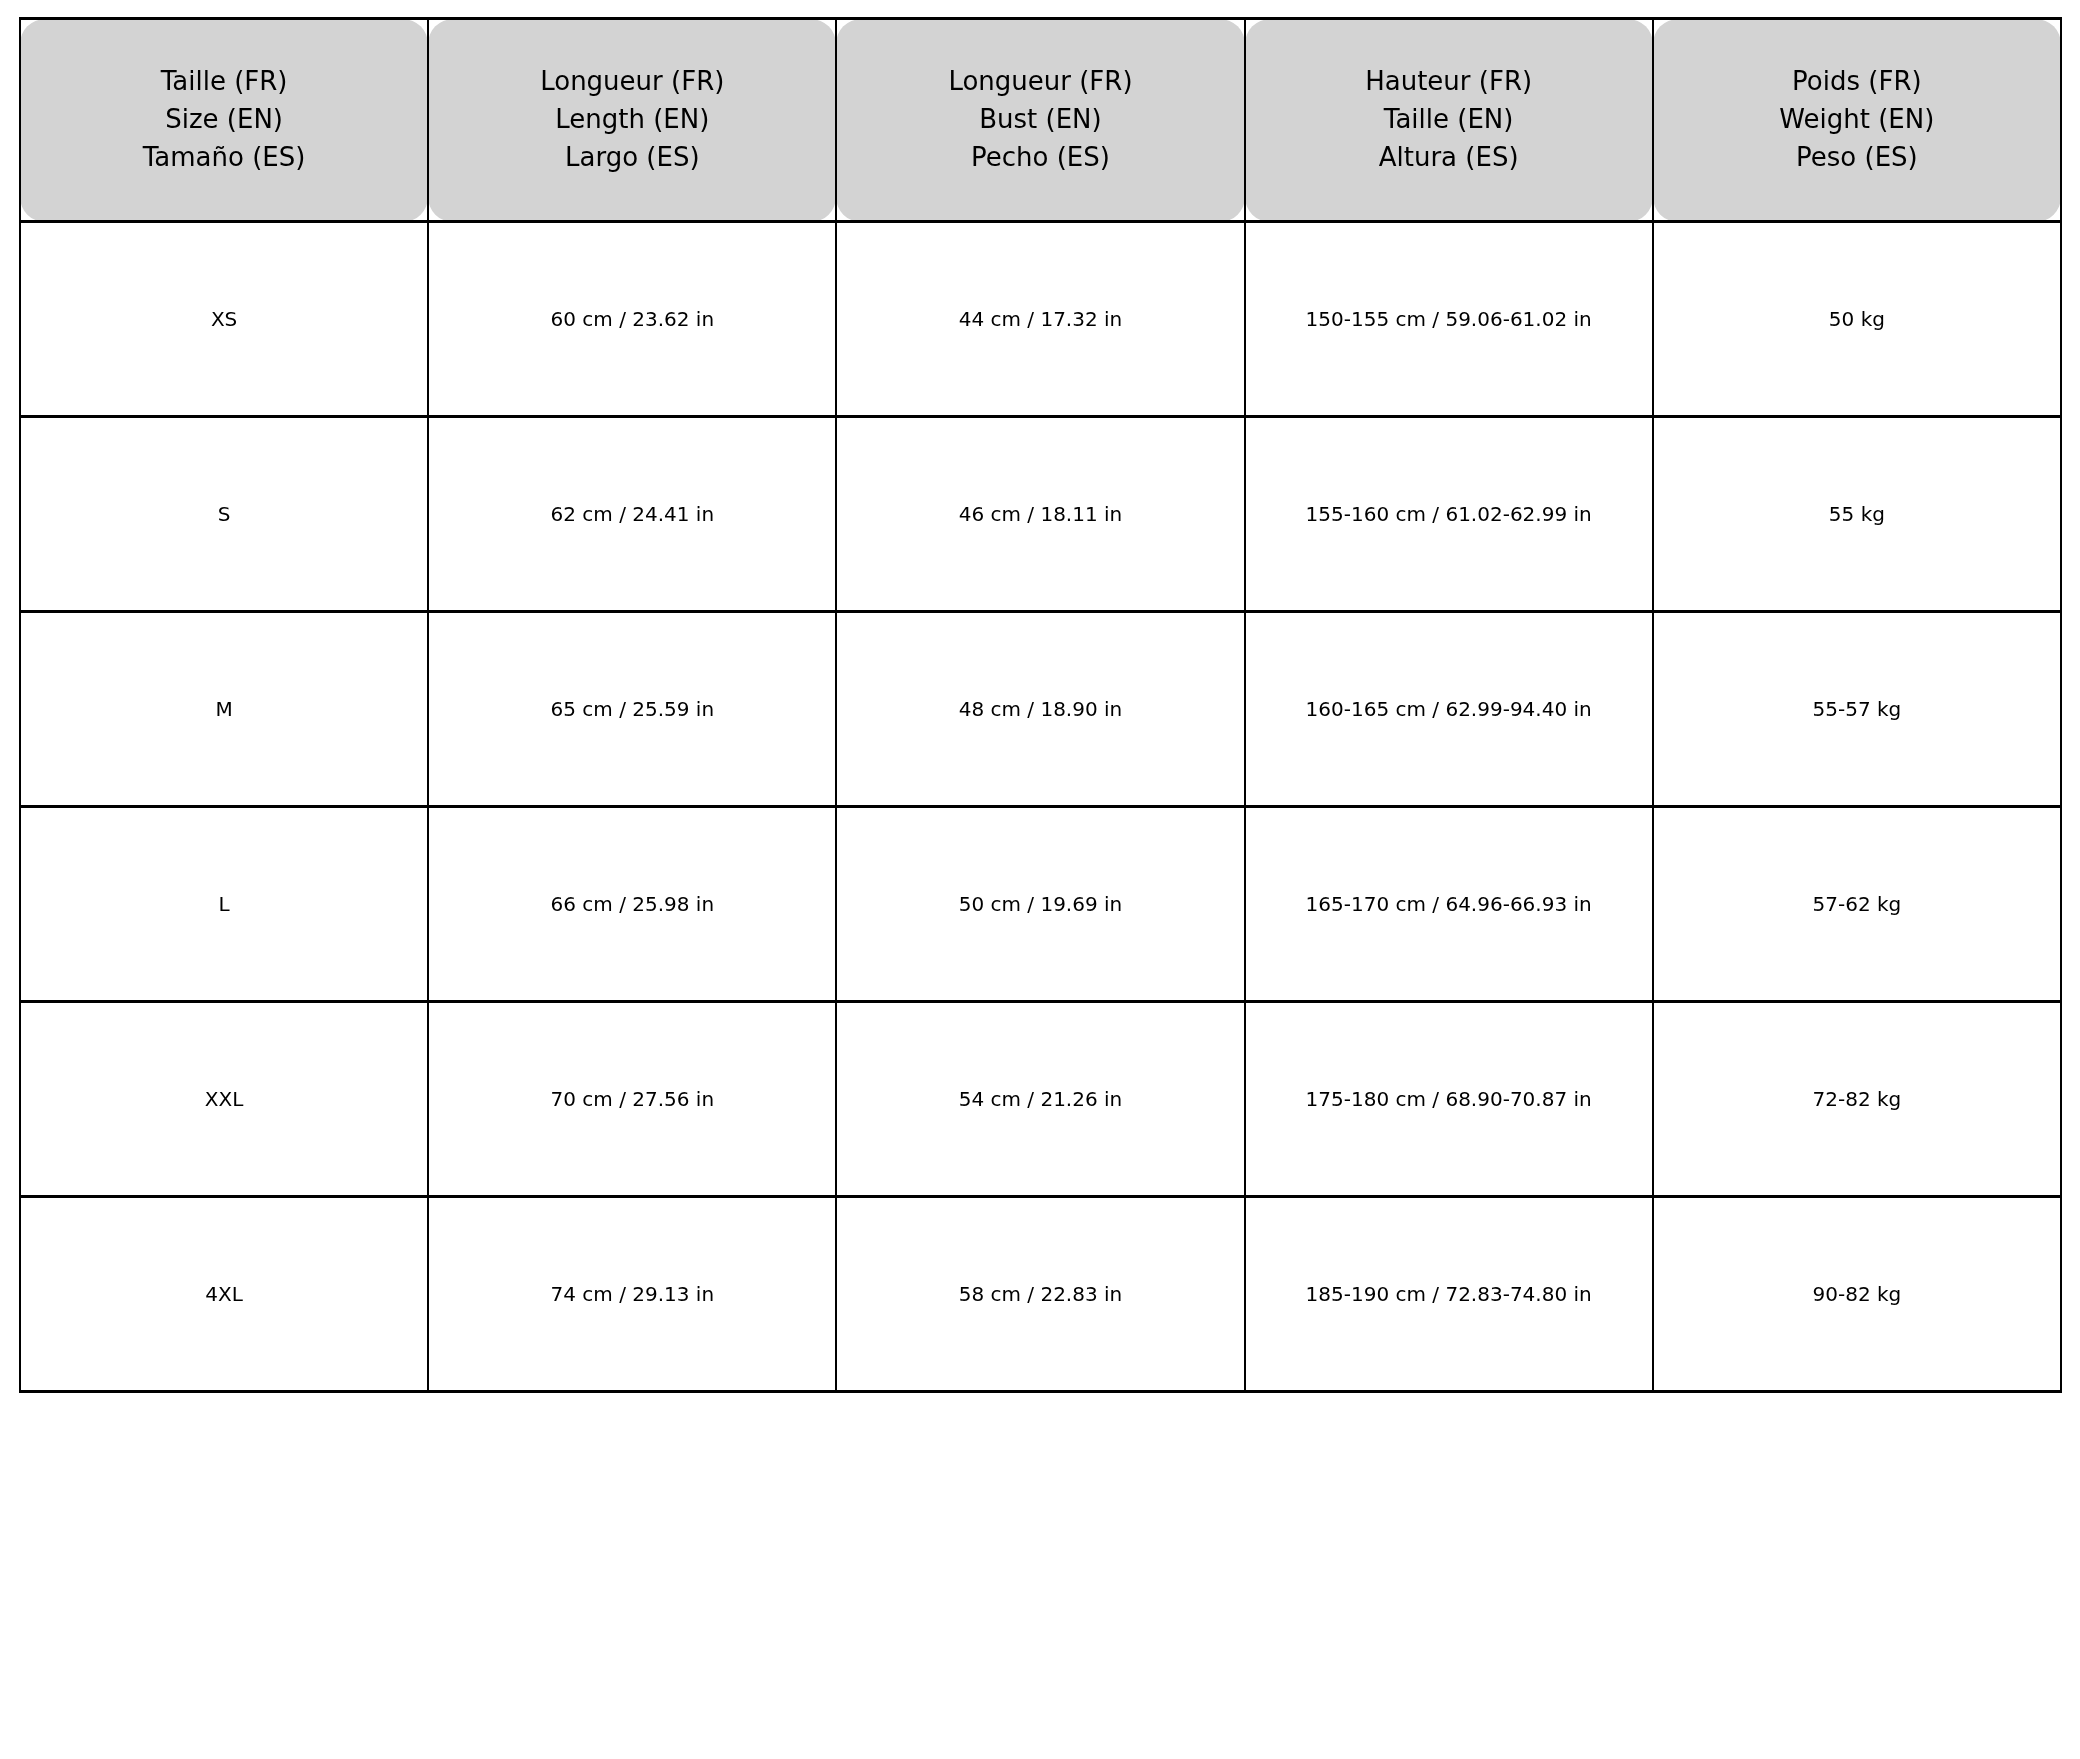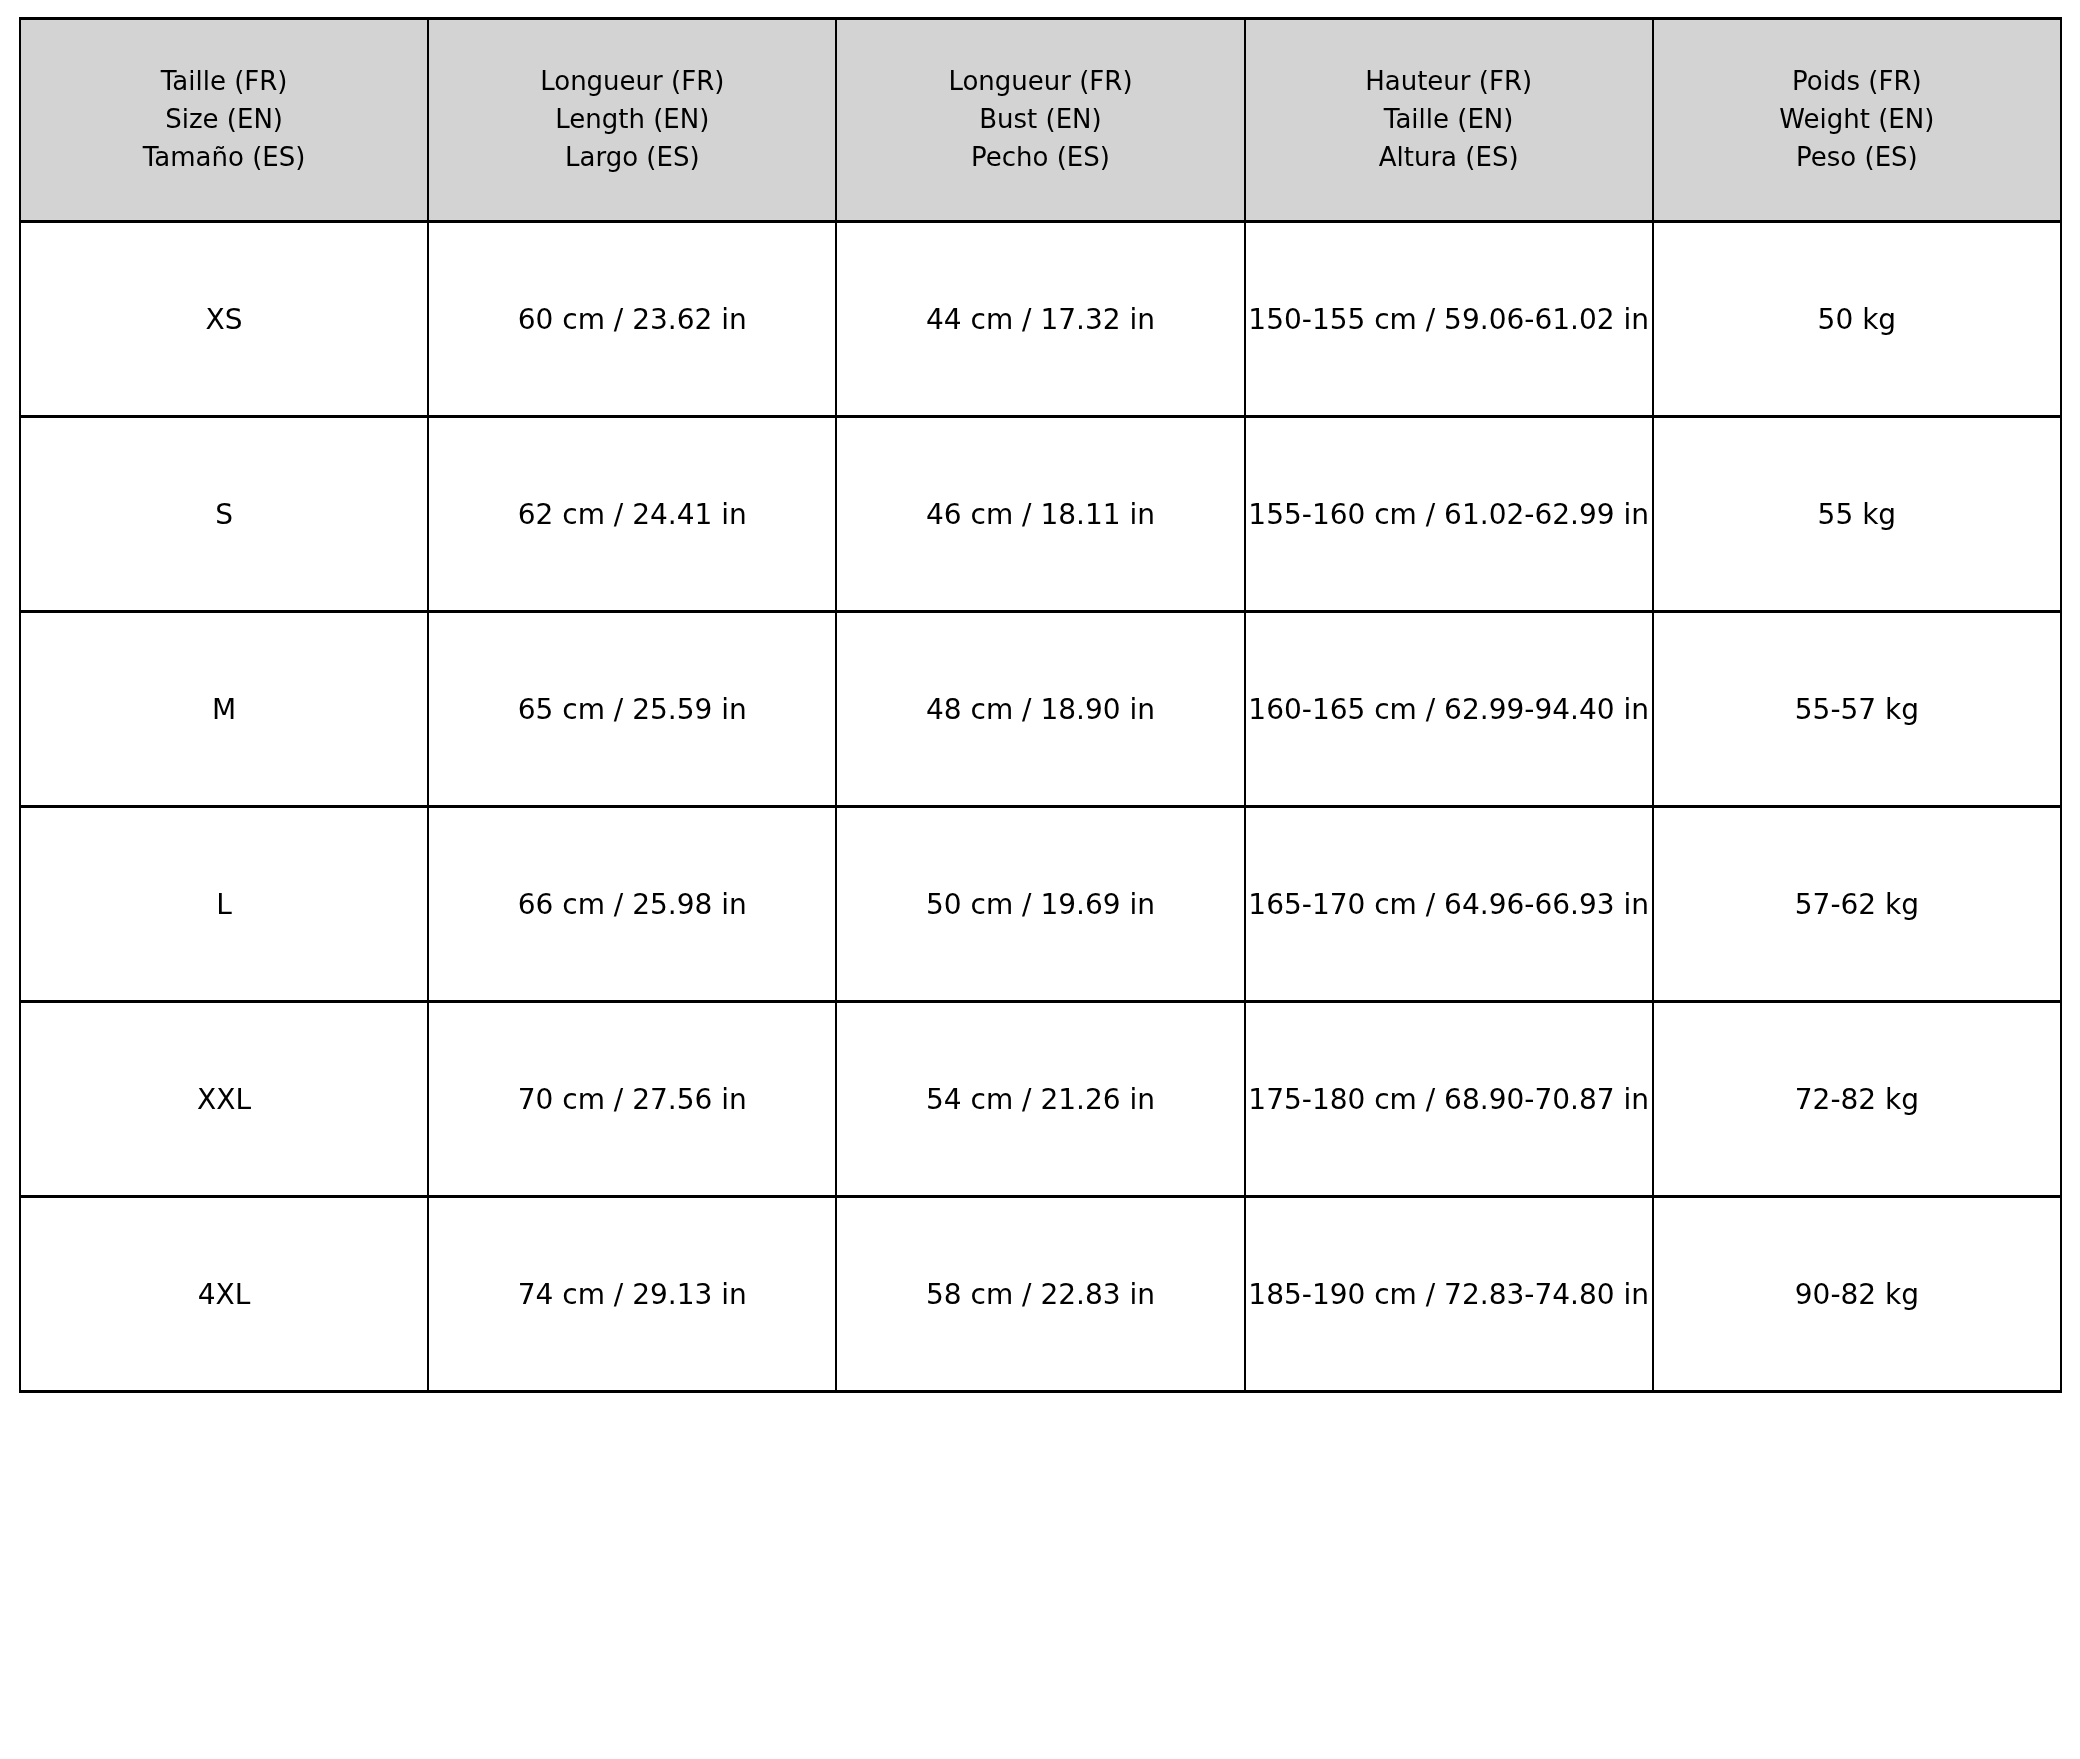--- a/index.html
+++ b/index.html
@@ -22,32 +22,33 @@
   }
   table.size-chart th,
   table.size-chart td {
     border-left: 2.8px solid #000000;
     border-right: 2.8px solid #000000;
     border-top: 3.8px solid #000000;
     border-bottom: 3.8px solid #000000;
     text-align: center;
     vertical-align: middle;
     padding: 0;
+    border-radius: 25px;
   }
   table.size-chart th {
     background: #d3d3d3;
     height: 200px;
     font-weight: 400;
     font-size: 26px;
     line-height: 1.45;
   }
   table.size-chart td {
     background: #ffffff;
     height: 192px;
-    font-size: 28px;
+    font-size: 20px;
     font-weight: 400;
   }
   th .hline {
     display: block;
   }
 </style>
 </head>
 <body>
 
 <div class="table-wrap">

